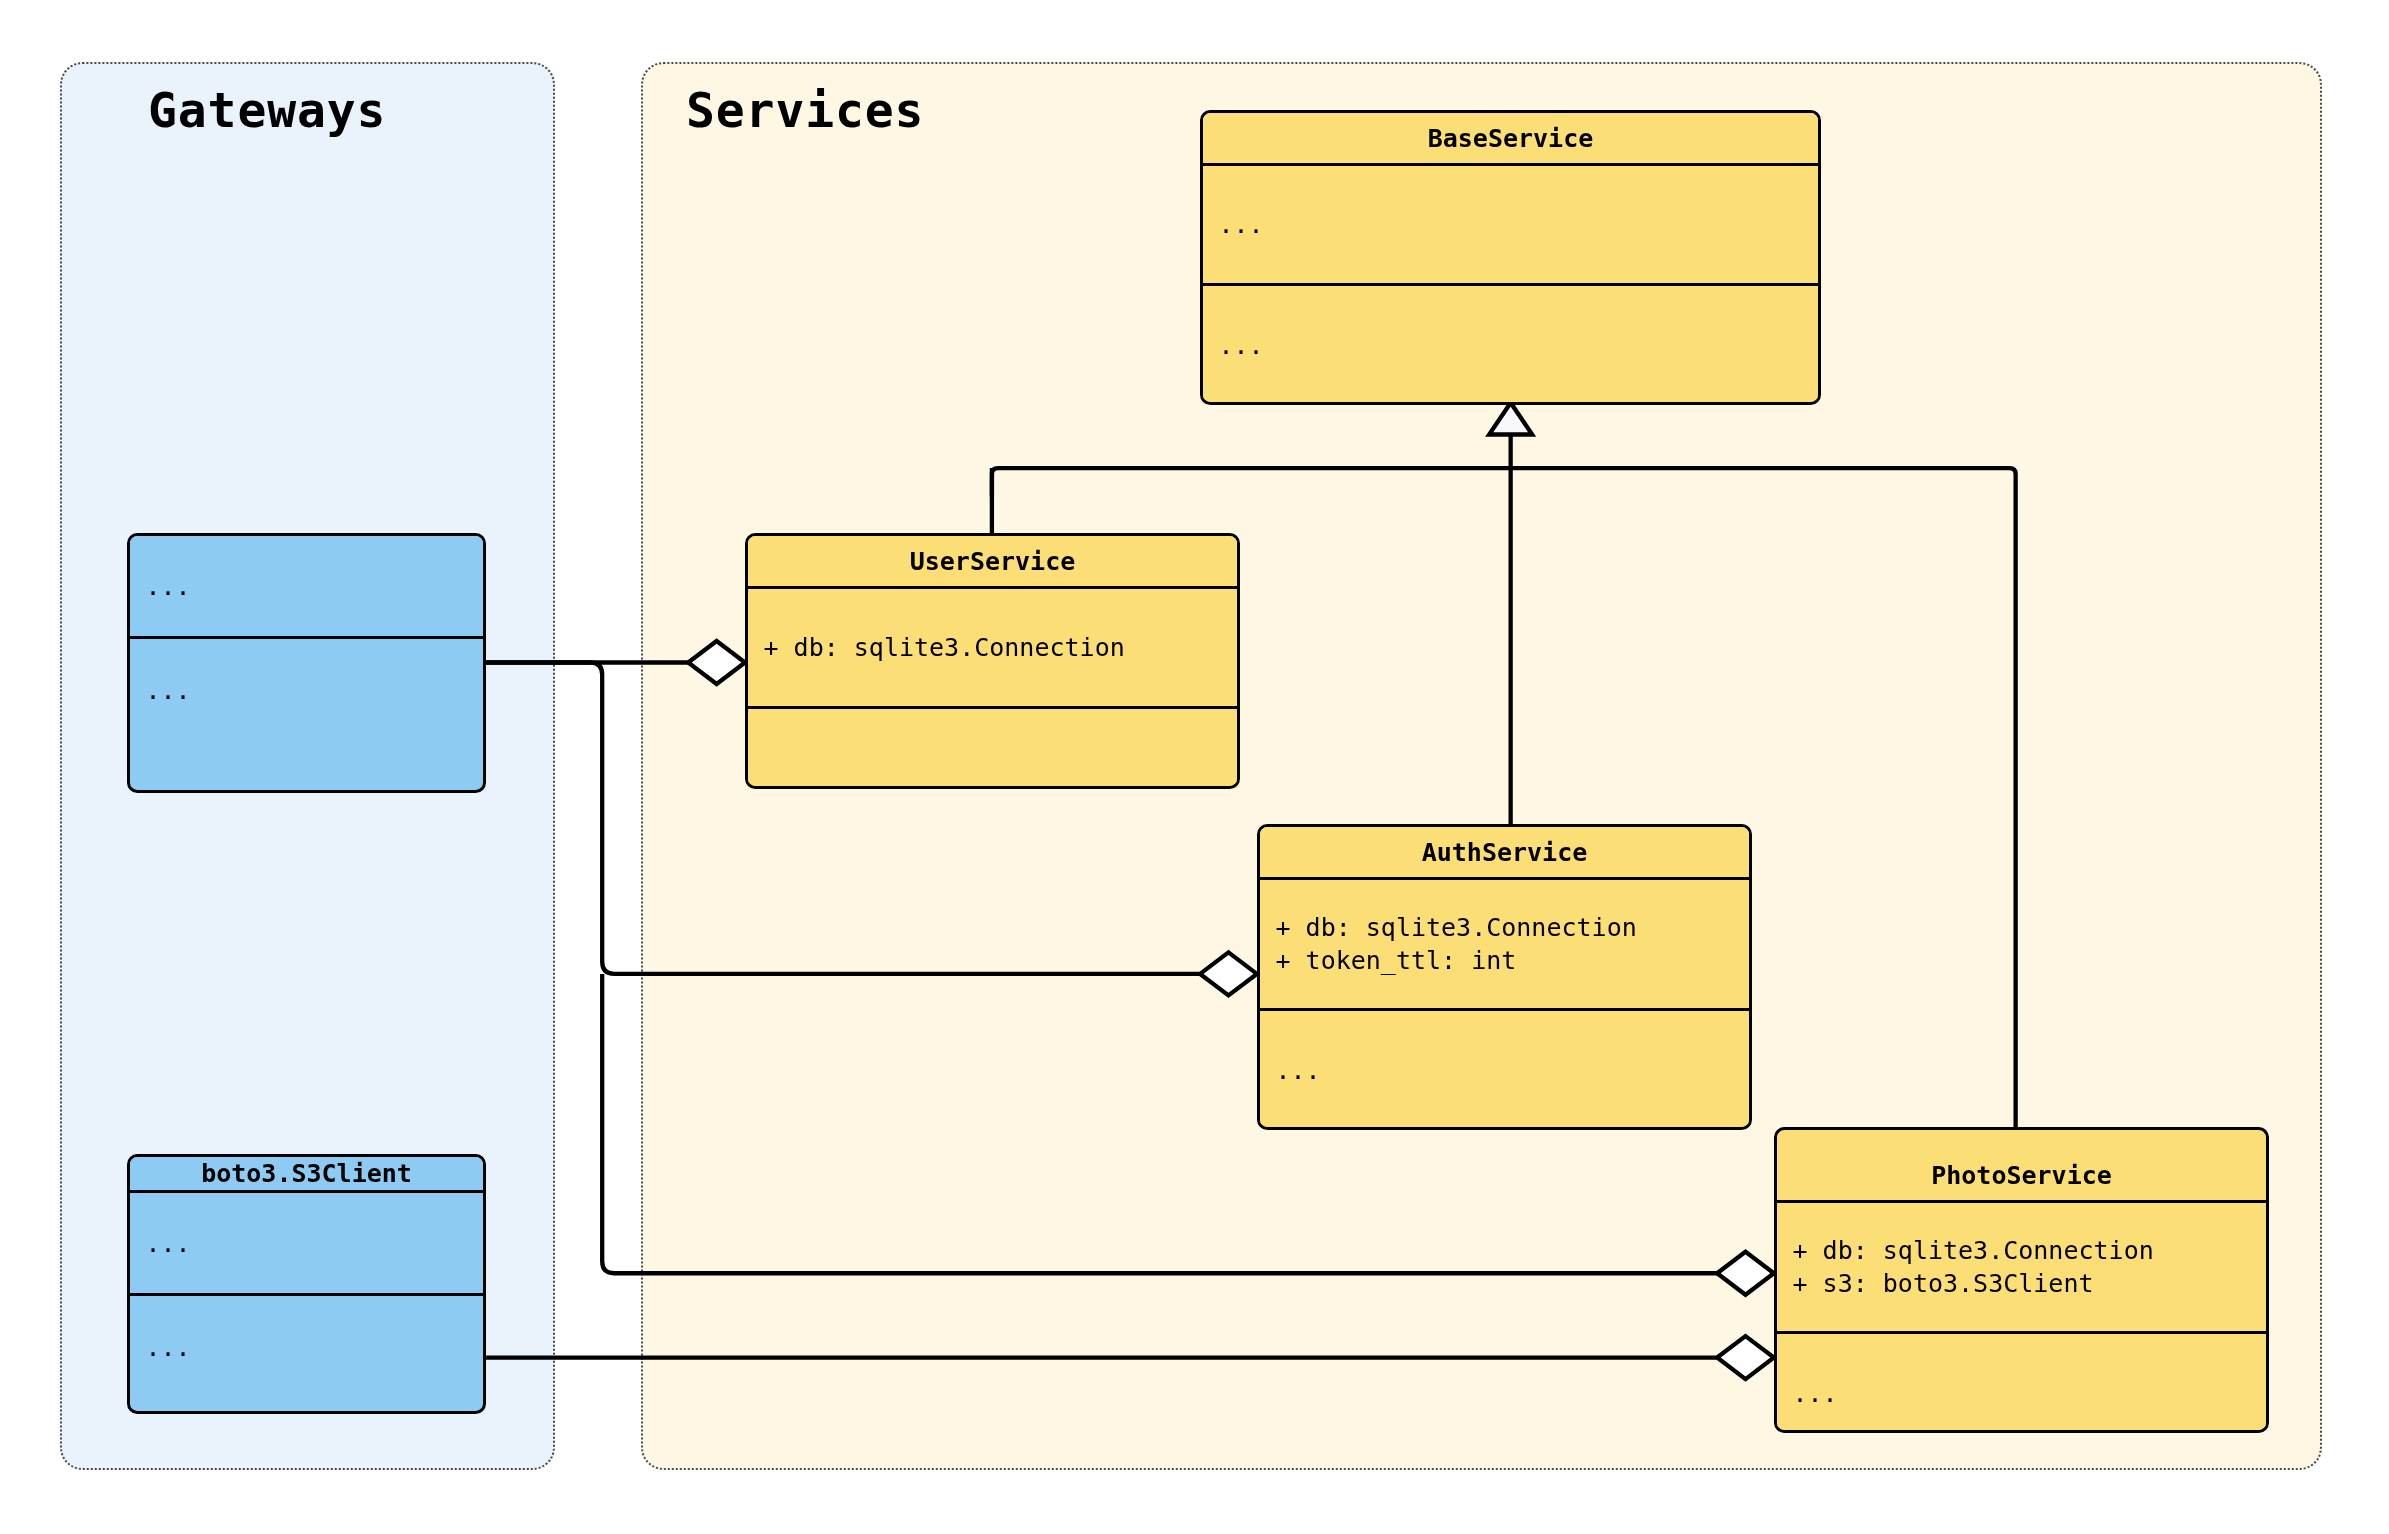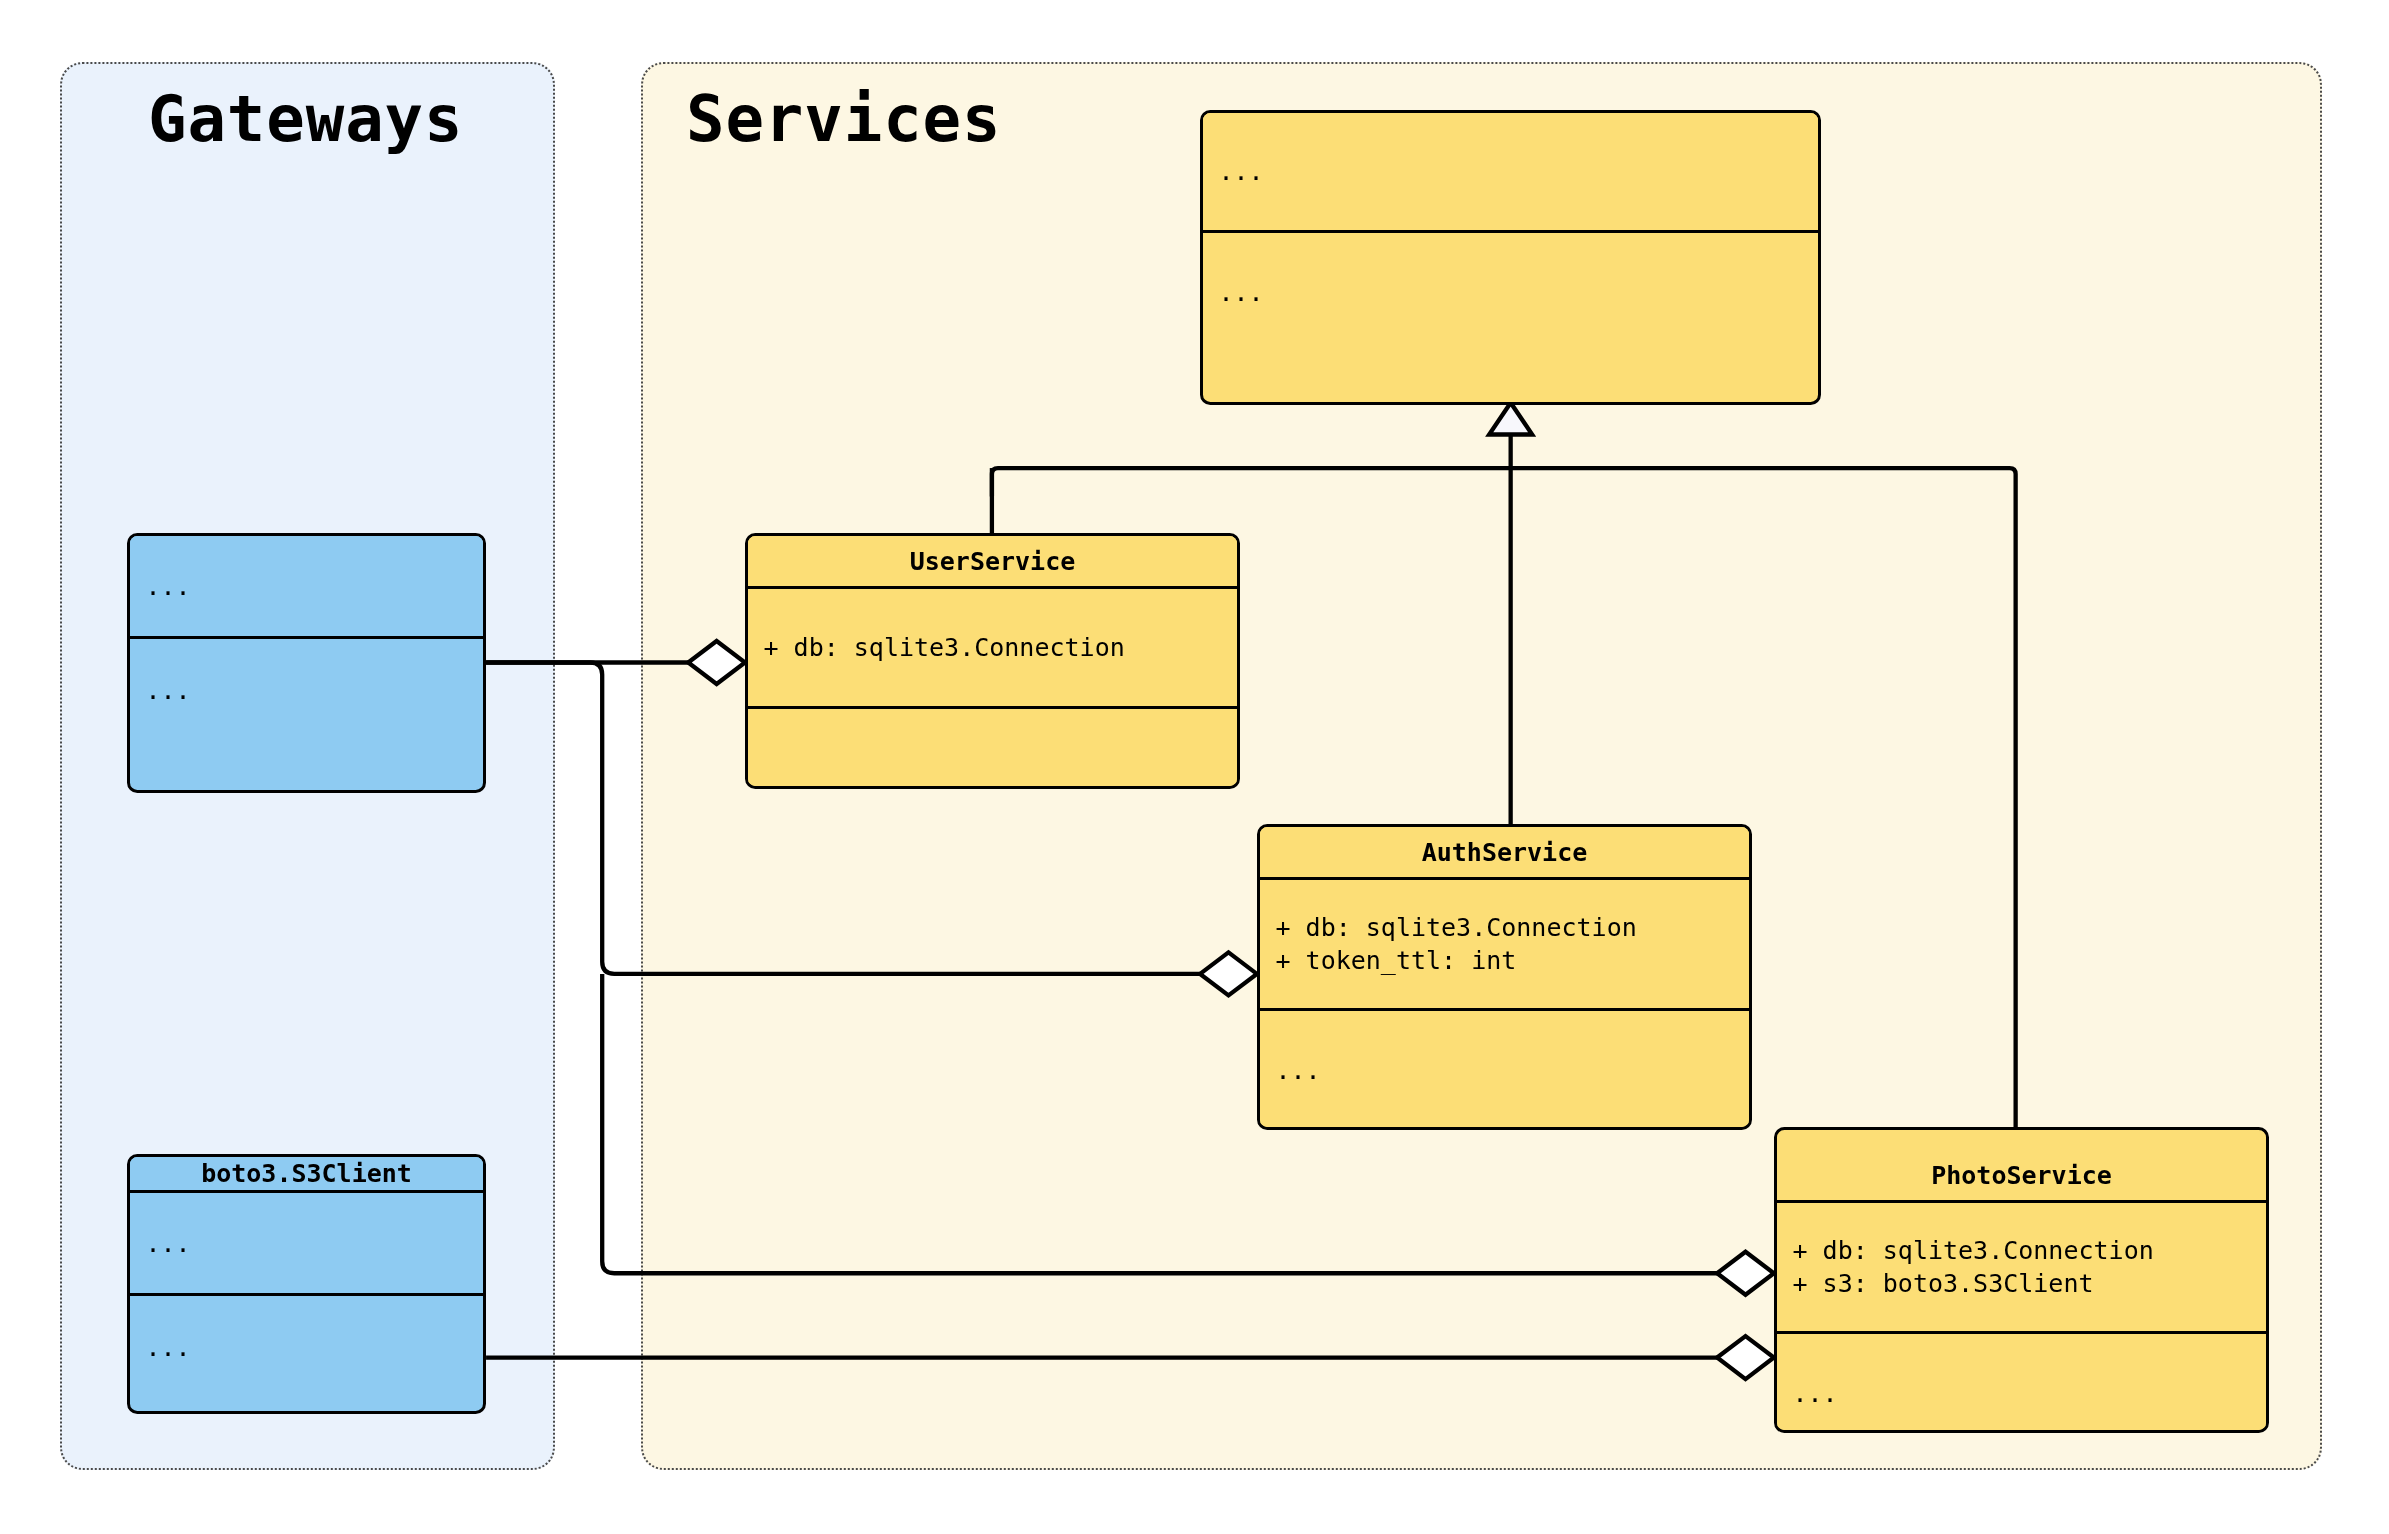--- a/index.html
+++ b/index.html
@@ -20,21 +20,21 @@
   .package {
     position: absolute;
     border: 2.6px dotted #4a4a4a;
     border-radius: 22.4px;
     box-sizing: border-box;
   }
   .package-title {
     position: absolute;
     font-family: "DejaVu Sans Mono", "Liberation Mono", monospace;
     font-weight: bold;
-    font-size: 64px;
+    font-size: 48px;
     color: #000000;
     letter-spacing: 0.9px;
     white-space: nowrap;
   }
 
   
   .umlclass {
     position: absolute;
     box-sizing: border-box;
     border: 3.4px solid #000000;
@@ -127,20 +127,21 @@
       <polygon points="1996,1480 2029,1455 2062,1480 2029,1505" fill="#FFFFFF" stroke="#000000" stroke-width="5" stroke-linejoin="miter"></polygon>
     </g>
 
     <g>
       <path d="M 565,1578 L 1996,1578" fill="none" stroke="#000000" stroke-width="5"></path>
       <polygon points="1996,1578 2029,1553 2062,1578 2029,1603" fill="#FFFFFF" stroke="#000000" stroke-width="5" stroke-linejoin="miter"></polygon>
     </g>
   </svg>
 
   <div class="umlclass fill-yellow" style="left:1200px; top:110px; width:621px; height:295px;">
+    <div class="uml-name" style="height:53px;">BaseService</div>
     <div class="uml-section divider" style="height:120px;">...</div>
     <div class="uml-section" style="height:119px;">...</div>
   </div>
 
   <div class="umlclass fill-yellow" style="left:745px; top:533px; width:495px; height:256px;">
     <div class="uml-name" style="height:53px;">UserService</div>
     <div class="uml-section divider" style="height:120px;">+ db: sqlite3.Connection</div>
     <div class="uml-section" style="height:119px;"></div>
   </div>
 

